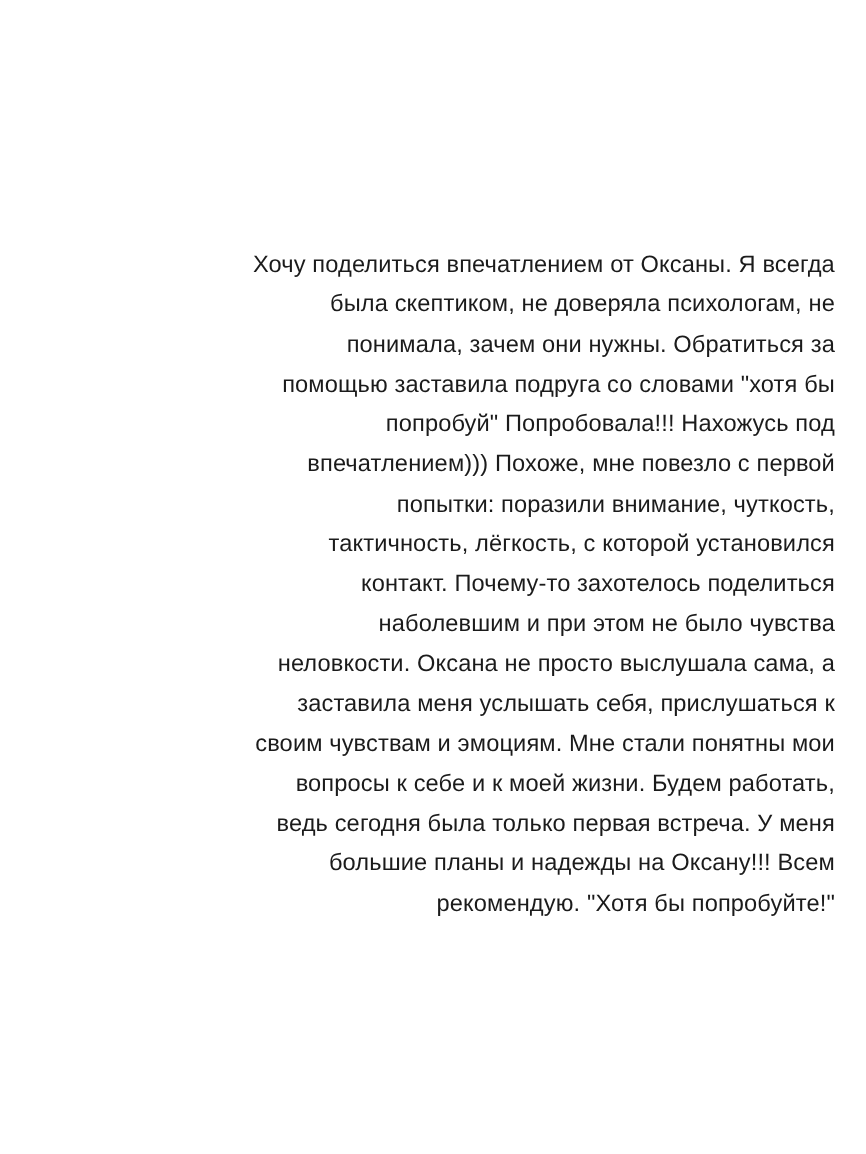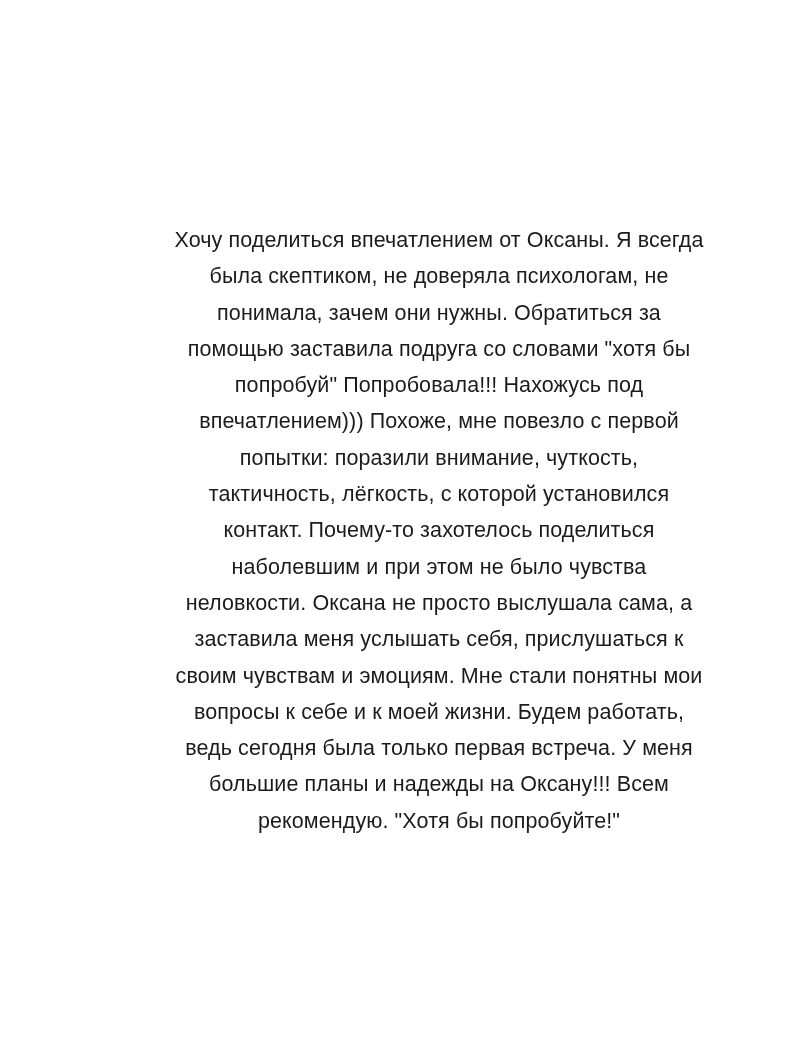--- a/index.html
+++ b/index.html
@@ -19,21 +19,21 @@
     position: absolute;
     left: 119px;
     top: 222px;
     width: 640px;
     font-size: 21.5px;
     line-height: 36.3px;
     color: #1b1b1b;
     white-space: pre-line;
     letter-spacing: 0.1px;
     font-weight: 400;
-    text-align: center;
+    text-align: right;
   }
 </style>
 </head>
 <body>
 
 <div class="page">
   <div class="review-text">Хочу поделиться впечатлением от Оксаны. Я всегда
 была скептиком, не доверяла психологам, не
 понимала, зачем они нужны. Обратиться за
 помощью заставила подруга со словами "хотя бы

